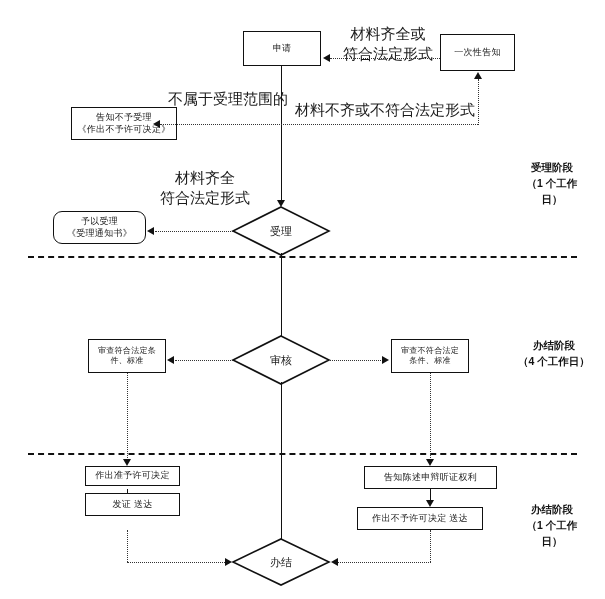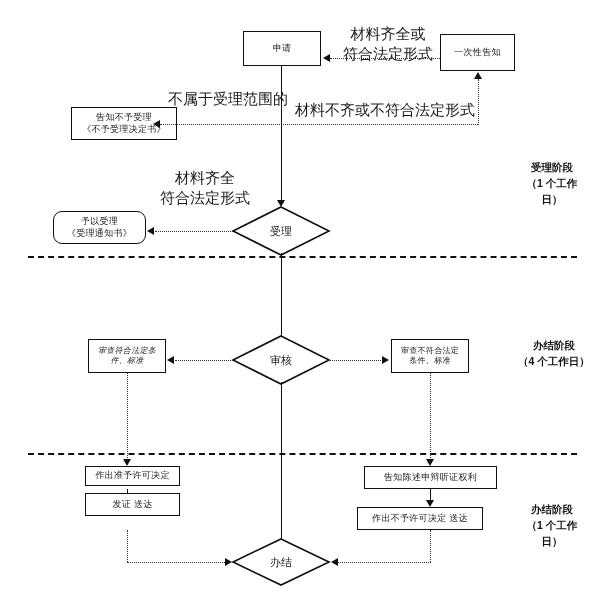--- a/index.html
+++ b/index.html
@@ -130,21 +130,21 @@
   </div>
 
   <div class="dot-h" style="left:330px;top:58px;width:110px;"></div>
   <div class="arr arr-left" style="left:323px;top:54px;"></div>
 
   <div class="solid-v" style="left:281px;top:66px;height:137px;"></div>
   <div class="arr arr-down" style="left:277px;top:200px;"></div>
 
   <div class="node rect" style="left:47px;top:107px;width:106px;height:33px;flex-direction:column;margin-left:24px;">
     <span class="ln">告知不予受理</span>
-    <span class="ln">《不予受理决定书》</span>
+    <span class="ln">《作出不予许可决定》</span>
   </div>
 
   <div class="tlabel" style="left:168px;top:89px;width:120px;text-align:left;">
     <span class="ln">不属于受理范围的</span>
   </div>
 
   <div class="dot-h" style="left:160px;top:124px;width:122px;"></div>
   <div class="arr arr-left" style="left:153px;top:120px;"></div>
 
   <div class="tlabel" style="left:295px;top:100px;width:190px;text-align:left;">
@@ -184,21 +184,21 @@
   <div class="solid-v" style="left:281px;top:253px;height:88px;"></div>
   <div class="arr arr-down" style="left:277px;top:338px;"></div>
 
   <div class="diamond" style="left:231px;top:334px;width:100px;height:52px;">
     <svg width="100" height="52" viewBox="0 0 100 52">
       <polygon points="50,2 98,26 50,50 2,26" fill="#ffffff" stroke="#111111" stroke-width="1.6"></polygon>
     </svg>
     <span class="dlabel">审核</span>
   </div>
 
-  <div class="node rect" style="left:88px;top:339px;width:78px;height:34px;flex-direction:column;font-size:8px;font-style:italic;">
+  <div class="node rect" style="left:88px;top:339px;width:78px;height:34px;flex-direction:column;font-size:8px;">
     <span class="ln">审查符合法定条</span>
     <span class="ln">件、标准</span>
   </div>
 
   <div class="node rect" style="left:391px;top:339px;width:78px;height:34px;flex-direction:column;font-size:8px;">
     <span class="ln">审查不符合法定</span>
     <span class="ln">条件、标准</span>
   </div>
 
   <div class="dot-h" style="left:175px;top:360px;width:58px;"></div>

